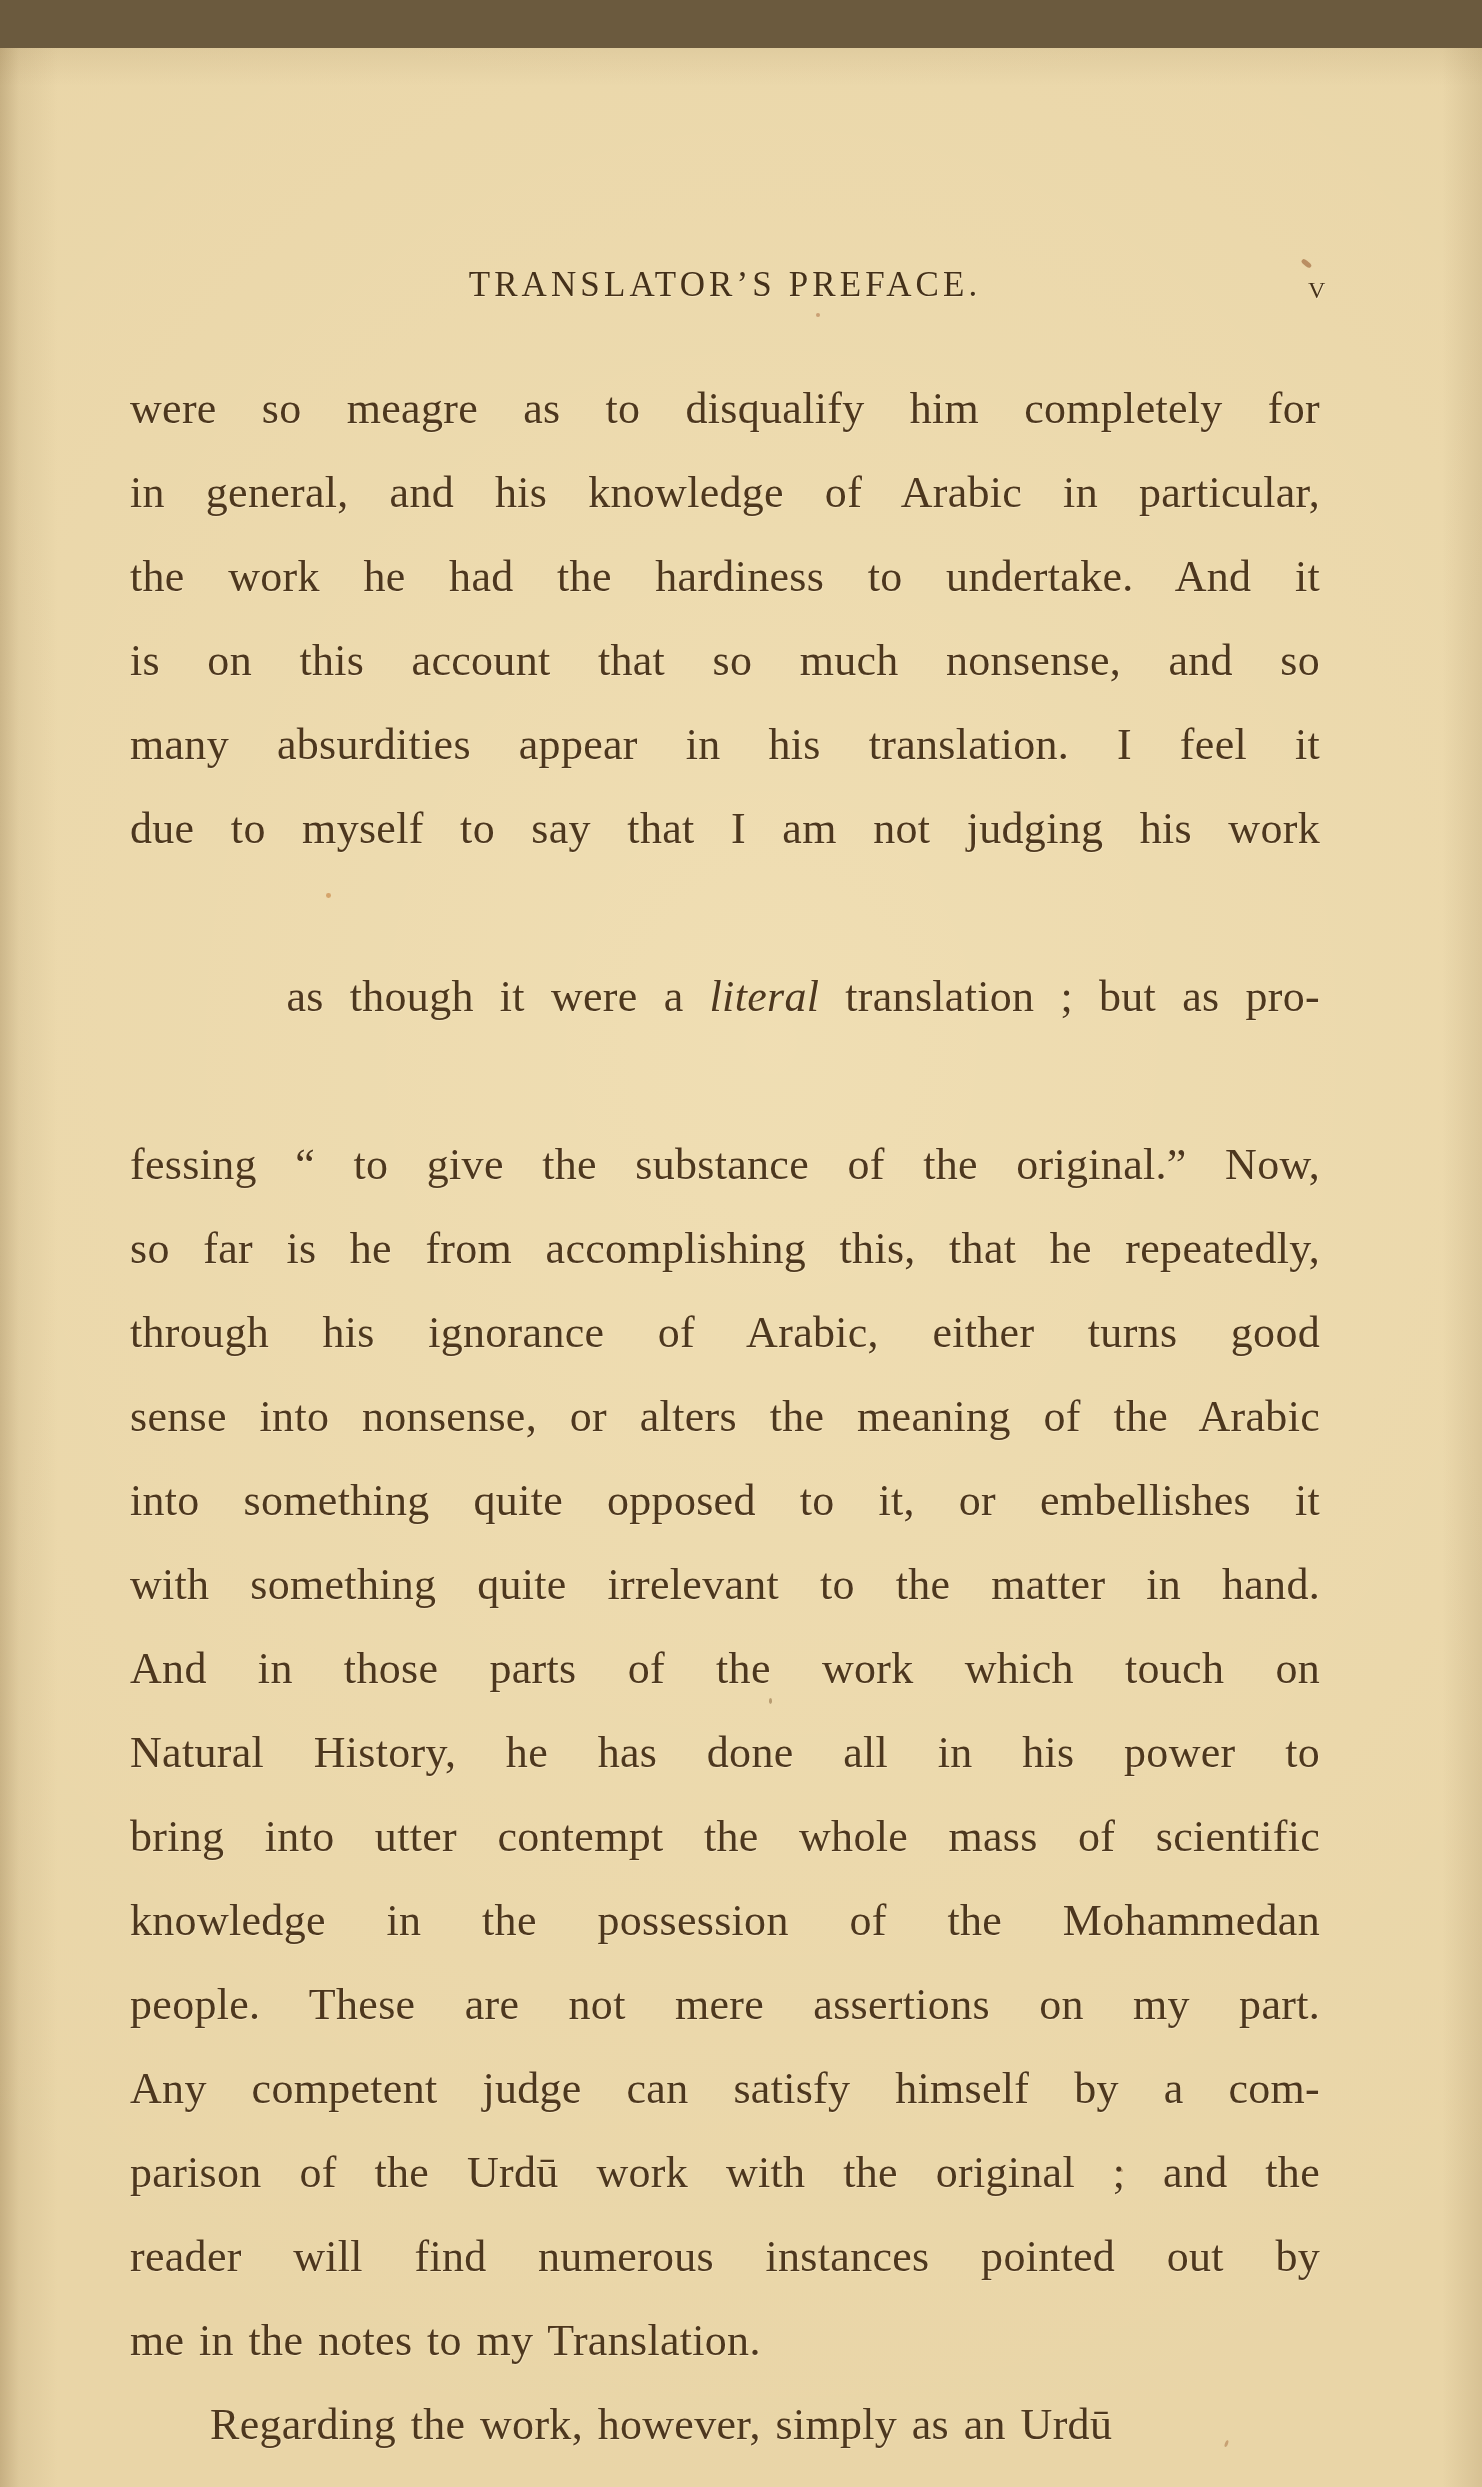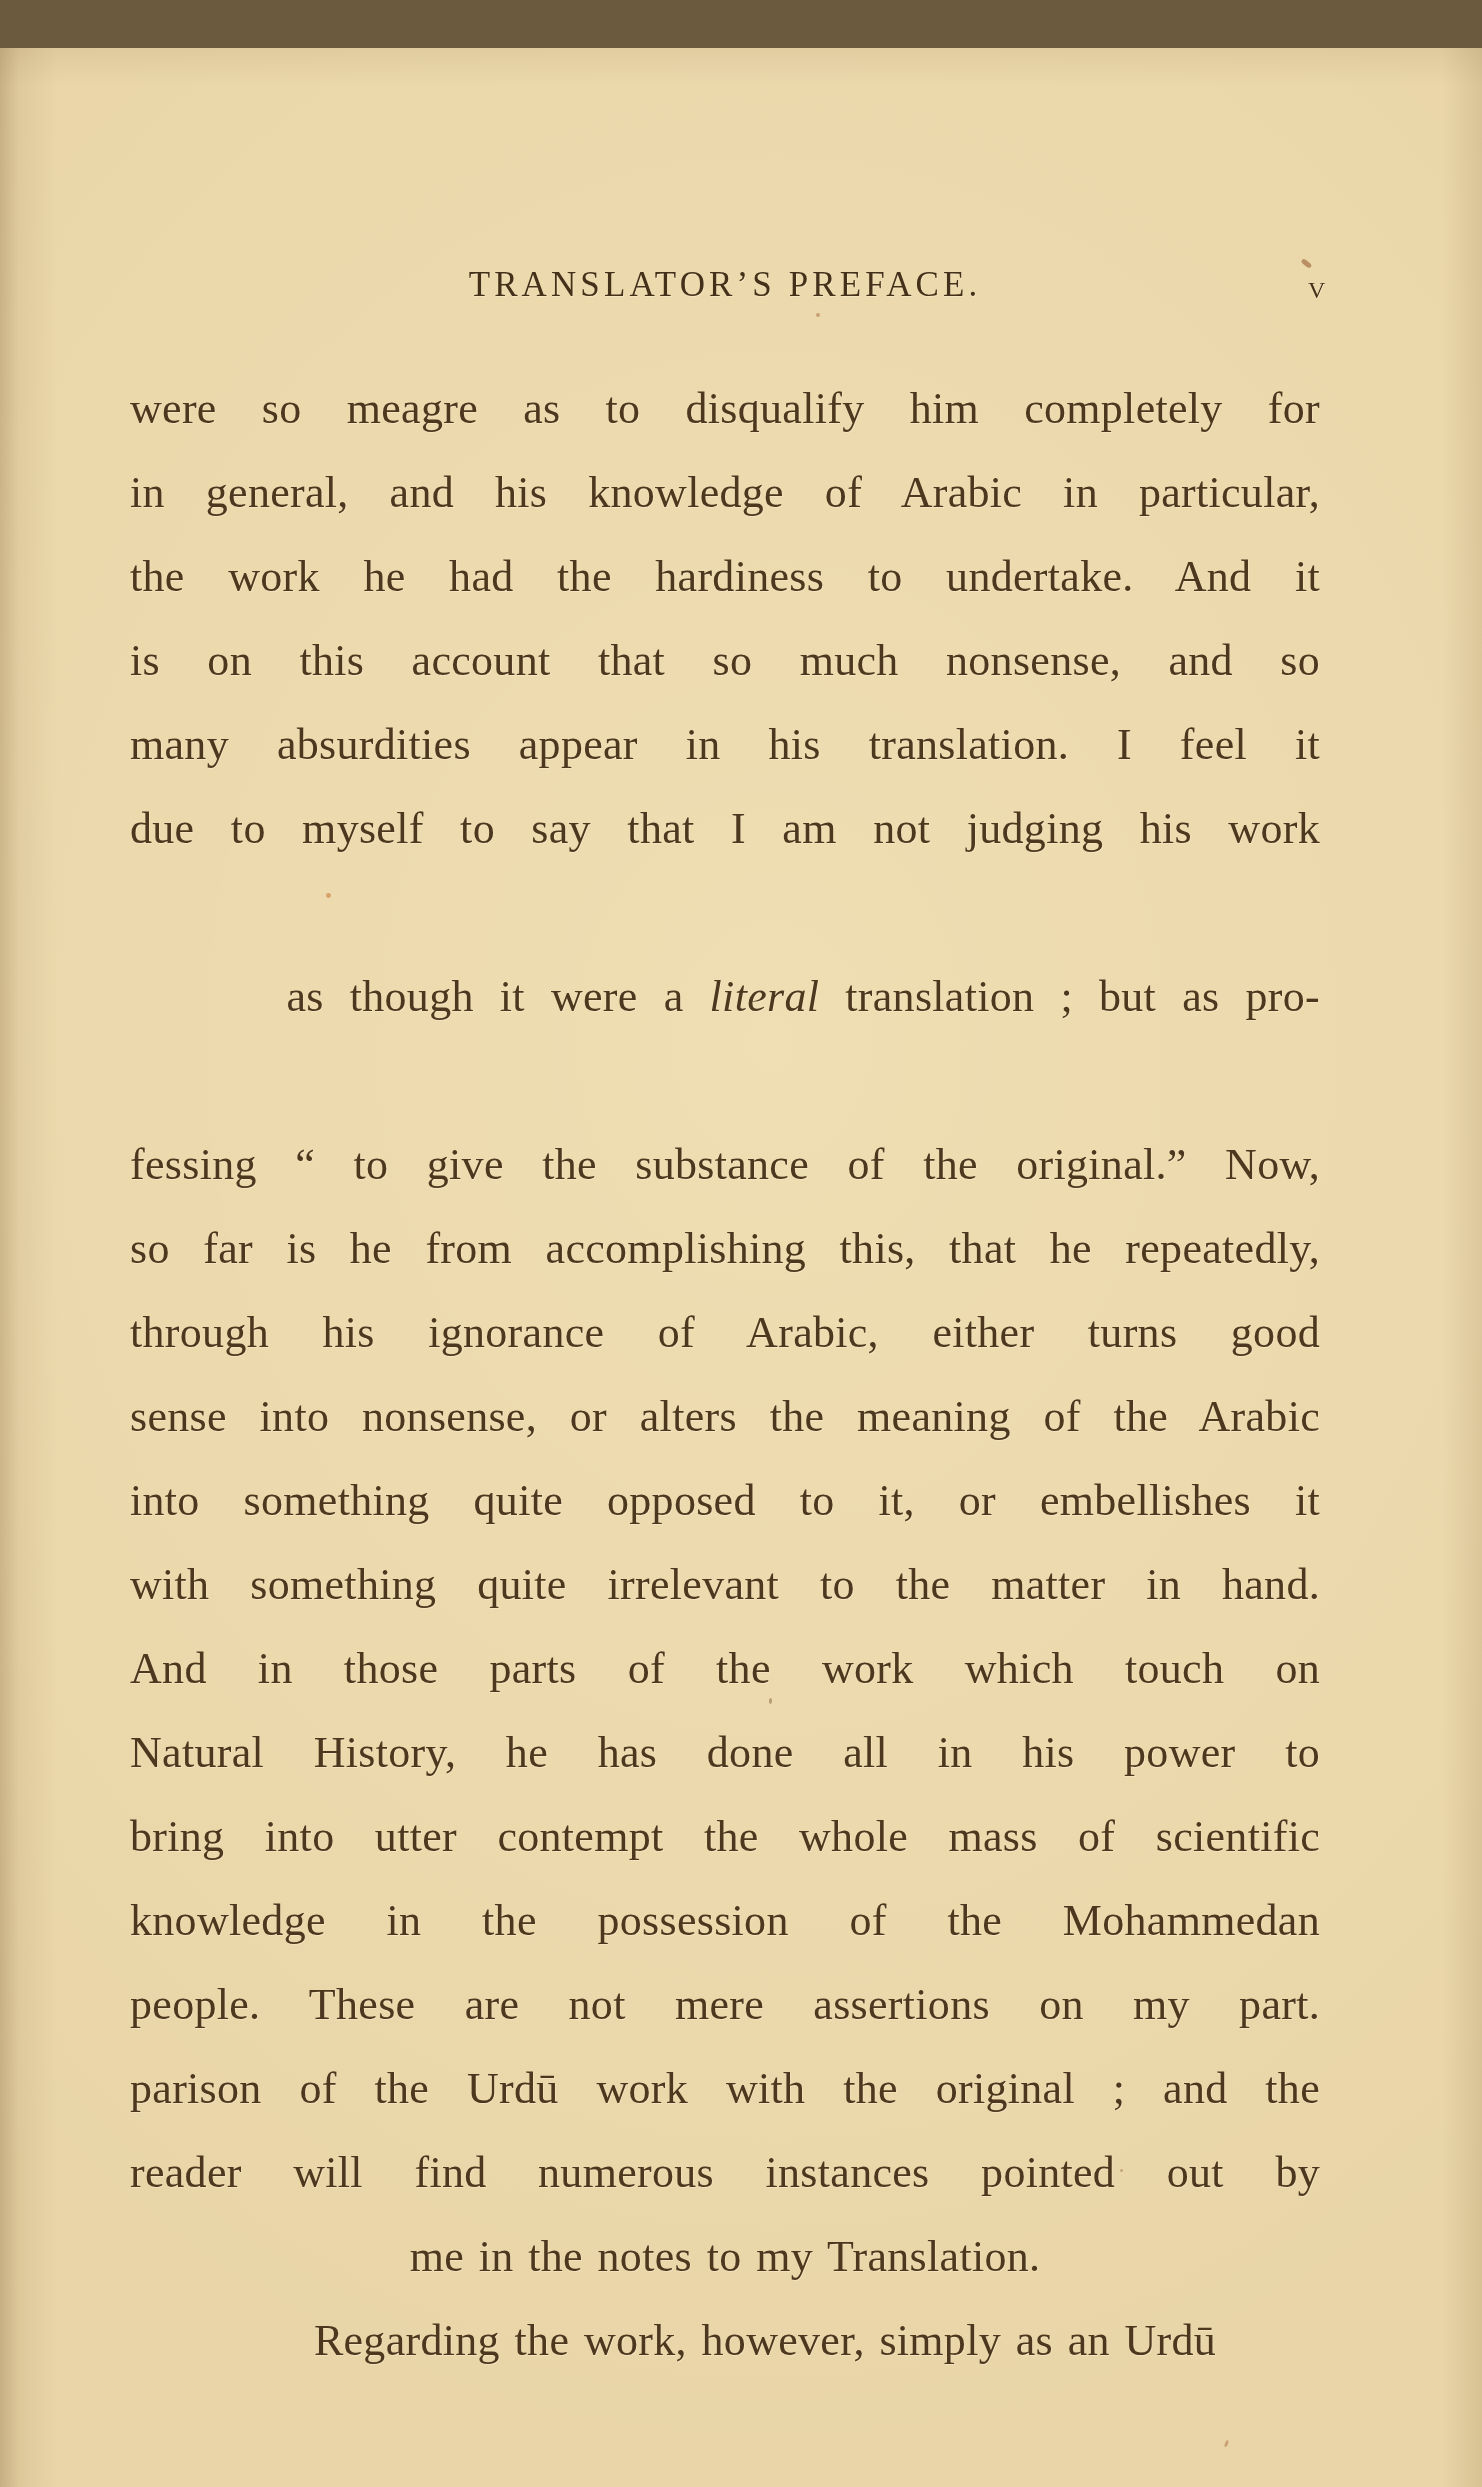--- a/index.html
+++ b/index.html
@@ -35,21 +35,21 @@
     text-shadow:0.7px 0.7px 0 rgba(252,240,210,0.55);
   }
   .body-text{
     position:absolute;left:130px;top:319px;width:1190px;
     font-size:44px;line-height:84px;
     word-spacing:3.4px;letter-spacing:0.3px;
     text-shadow:0.7px 0.7px 0 rgba(252,240,210,0.50);
   }
   .line{white-space:pre-wrap;}
   .line.just{text-align:justify;text-align-last:justify;}
-  .line.left{text-align:center;}
+  .line.left{text-align:left;}
   .line.indent{padding-left:80px;}
   .line em{font-style:italic;}
   .speck{position:absolute;border-radius:50%;}
   .s1{left:1301px;top:213px;width:11px;height:4.8px;background:rgba(146,84,40,0.55);transform:rotate(38deg);border-radius:40%;}
   .s2{left:816px;top:265px;width:4.1px;height:4.1px;background:rgba(160,92,46,0.45);}
   .s3{left:326px;top:845px;width:4.8px;height:4.8px;background:rgba(190,110,40,0.50);}
   .s4{left:769px;top:1650px;width:3.4px;height:6.1px;background:rgba(120,80,40,0.45);}
   .s5{left:1120px;top:2121px;width:3.4px;height:3.4px;background:rgba(140,90,45,0.40);}
   .s6{left:1225px;top:2392px;width:2.7px;height:6.8px;background:rgba(150,85,40,0.40);transform:rotate(20deg);}
 </style>
@@ -76,20 +76,21 @@
     <div class="line just">so far is he from accomplishing this, that he repeatedly,</div>
     <div class="line just">through his ignorance of Arabic, either turns good</div>
     <div class="line just">sense into nonsense, or alters the meaning of the Arabic</div>
     <div class="line just">into something quite opposed to it, or embellishes it</div>
     <div class="line just">with something quite irrelevant to the matter in hand.</div>
     <div class="line just">And in those parts of the work which touch on</div>
     <div class="line just">Natural History, he has done all in his power to</div>
     <div class="line just">bring into utter contempt the whole mass of scientific</div>
     <div class="line just">knowledge in the possession of the Mohammedan</div>
     <div class="line just">people. These are not mere assertions on my part.</div>
+    <div class="line just">Any competent judge can satisfy himself by a com-</div>
     <div class="line just">parison of the Urdū work with the original ; and the</div>
     <div class="line just">reader will find numerous instances pointed out by</div>
     <div class="line left">me in the notes to my Translation.</div>
     <div class="line left indent">Regarding the work, however, simply as an Urdū</div>
   </div>
 
   <div>
     <div class="speck s1"></div>
     <div class="speck s2"></div>
     <div class="speck s3"></div>

